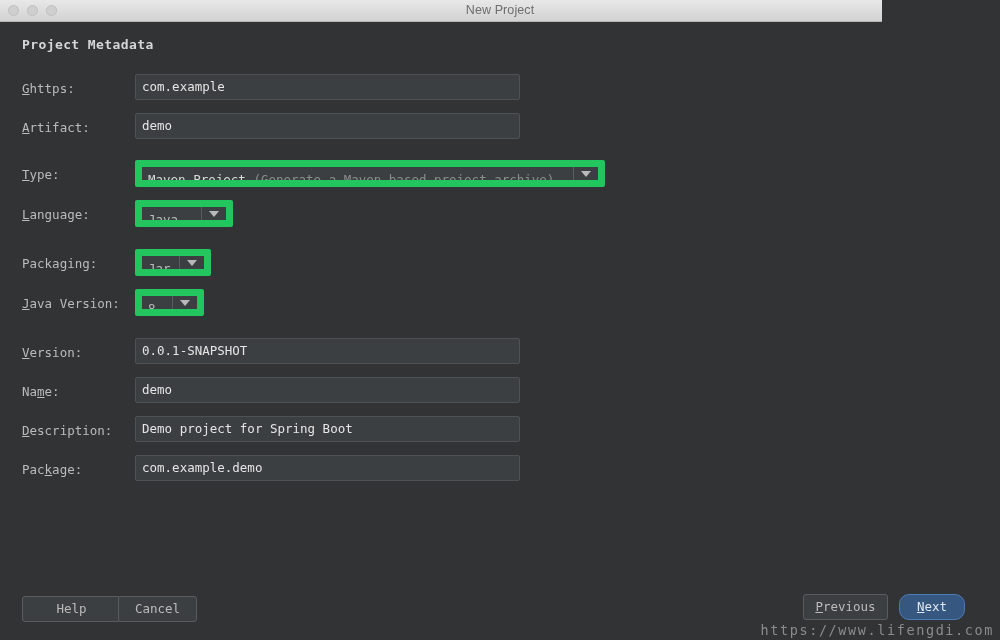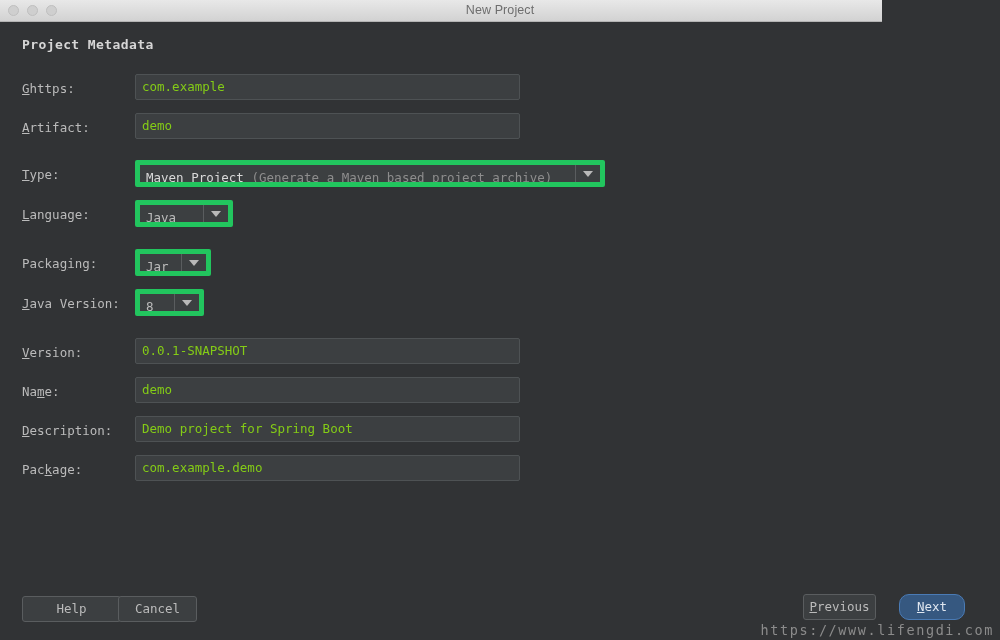--- a/index.html
+++ b/index.html
@@ -95,36 +95,36 @@
 
   .field {
     position: absolute;
     left: 135px;
     top: 0;
     height: 26px;
     background: #3c3f41;
     border: 1px solid #4e5254;
     border-radius: 2px;
     box-sizing: border-box;
-    color: #84cc16;
+    color: #e5e5e5;
     font-size: 12.5px;
     line-height: 24px;
     padding: 0 6px;
     white-space: nowrap;
     overflow: hidden;
   }
 
   
   .combo {
     position: absolute;
     left: 135px;
     top: 0;
     height: 27px;
     background: #3c3f41;
-    border: 5px solid #22c55e;
+    border: 7px solid #22c55e;
     border-radius: 2px;
     box-sizing: border-box;
     display: flex;
     align-items: stretch;
   }
   .combo-text {
     flex: 1 1 auto;
     line-height: 25px;
     font-size: 12.5px;
     color: #bbbbbb;
@@ -259,19 +259,19 @@
     </div>
 
     <div class="row" style="top:433px;">
       <div class="lbl"><span>Pac</span><u>k</u><span>age:</span></div>
       <div class="field" style="width:385px;">com.example.demo</div>
     </div>
 
     <div class="btn" style="left:22px; top:574px; width:99px;">Help</div>
     <div class="btn" style="left:118px; top:574px; width:79px;">Cancel</div>
 
-    <div class="btn" style="left:803px; top:572px; width:73px;"><span></span><u>P</u><span>revious</span></div>
+    <div class="btn" style="left:803px; top:572px; width:85px;"><span></span><u>P</u><span>revious</span></div>
     <div class="btn primary" style="left:899px; top:572px; width:66px;border-radius:10px;"><span></span><u>N</u><span>ext</span></div>
 
     <div class="watermark">https://www.lifengdi.com</div>
 
   </div>
 </div>
 
 </body></html>

